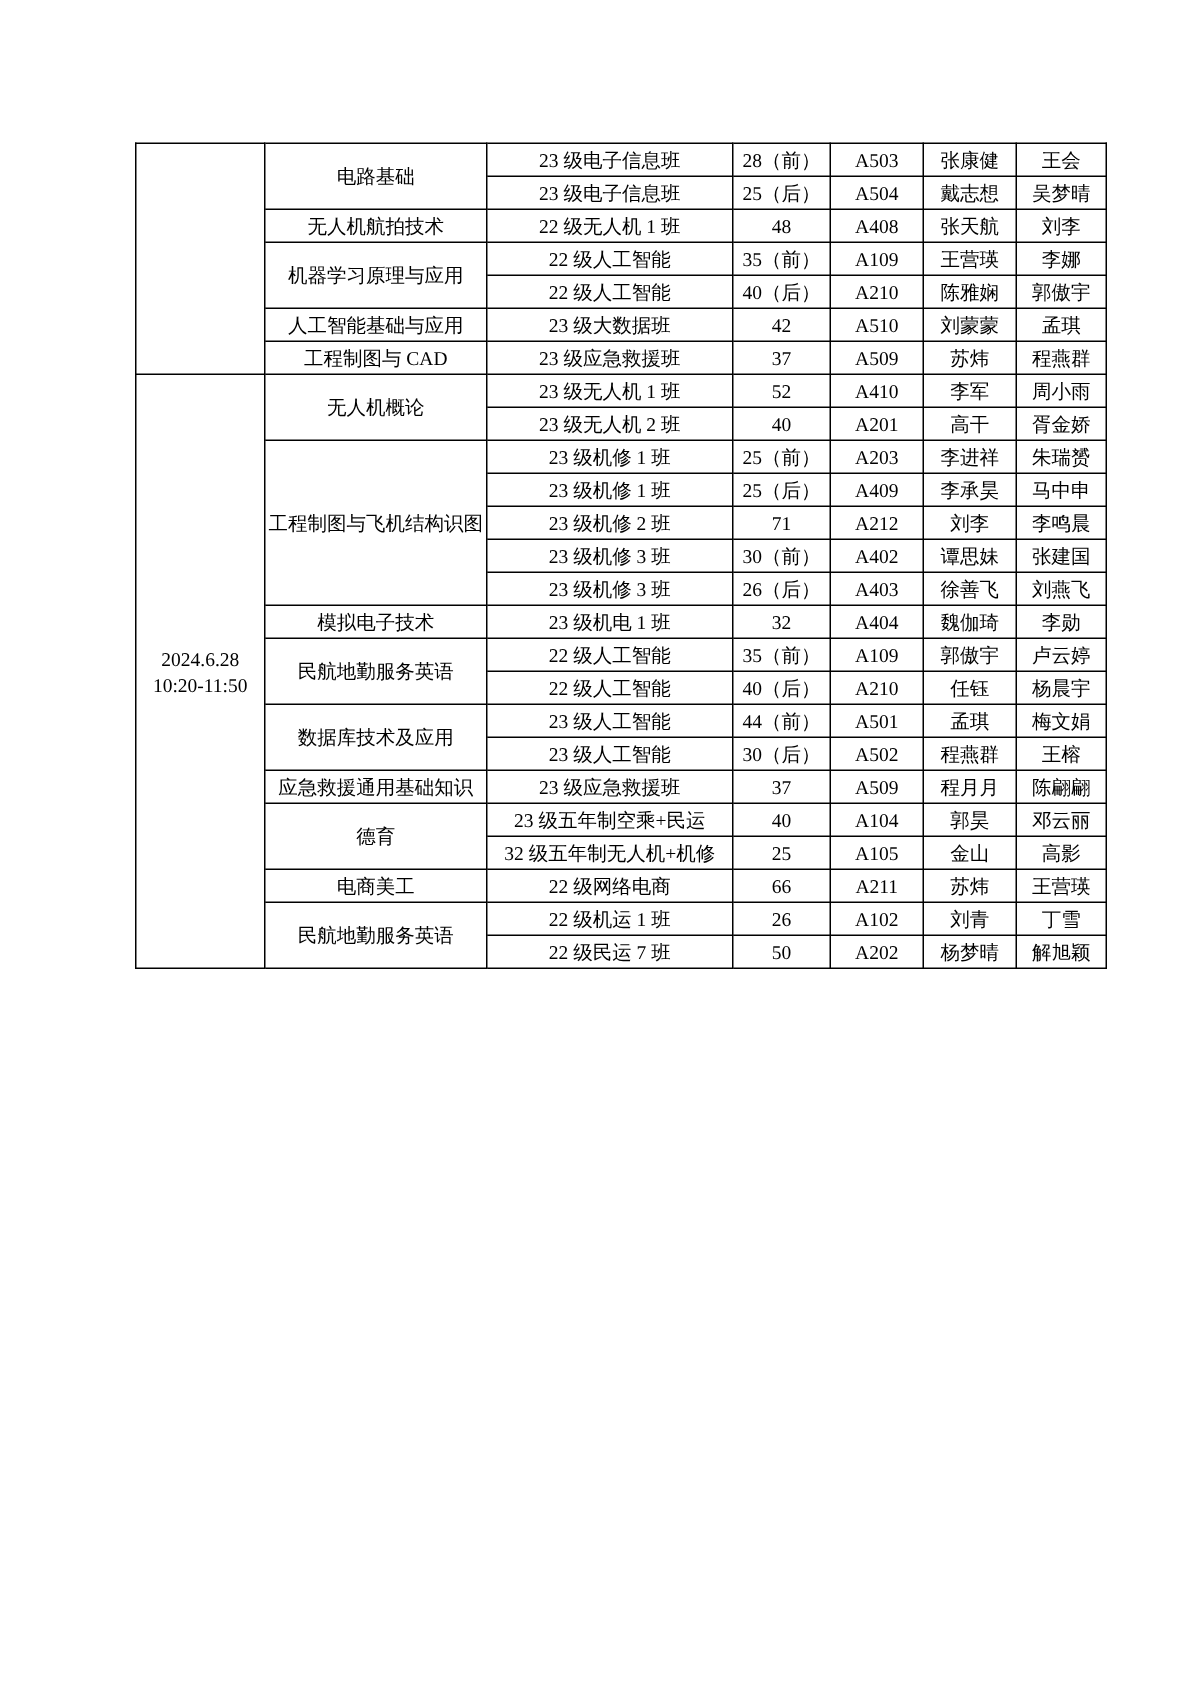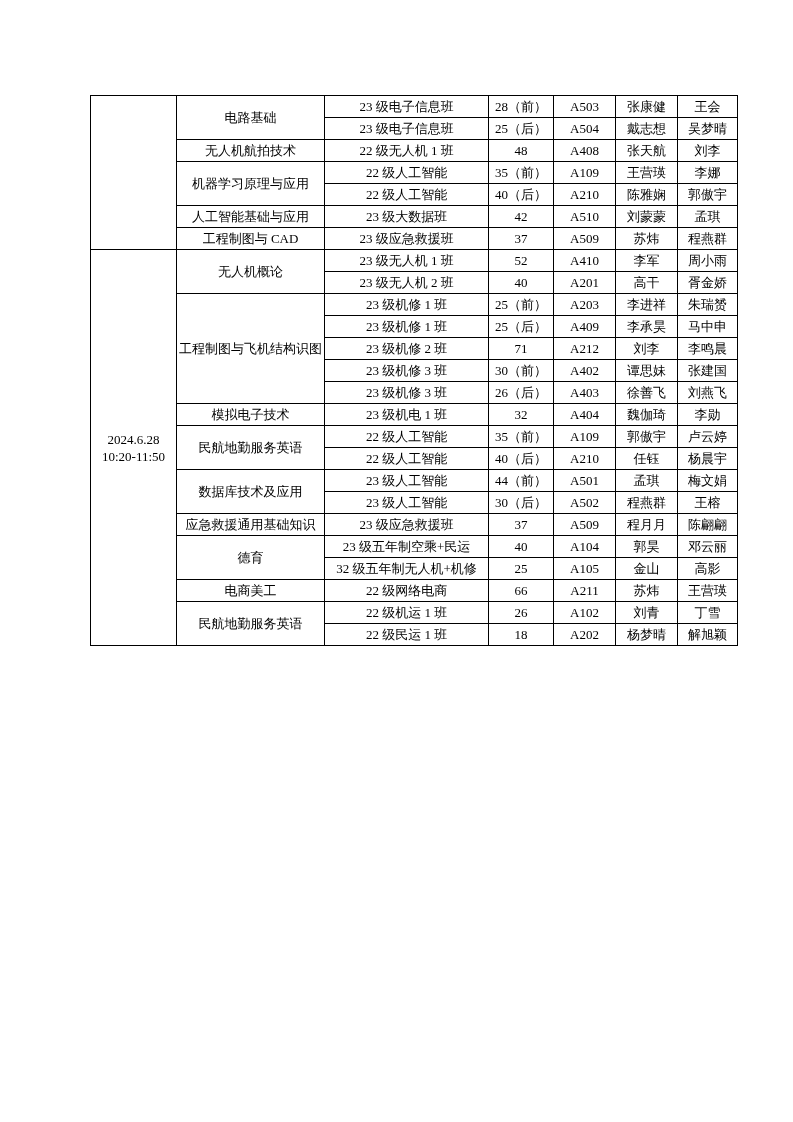--- a/index.html
+++ b/index.html
@@ -235,21 +235,21 @@
       </tr>
       <tr>
         <td class="c-course" rowspan="2">民航地勤服务英语</td>
         <td class="c-class">22 级机运 1 班</td>
         <td>26</td>
         <td>A102</td>
         <td>刘青</td>
         <td>丁雪</td>
       </tr>
       <tr>
-        <td class="c-class">22 级民运 1 班</td>
-        <td>18</td>
+        <td class="c-class">22 级民运 7 班</td>
+        <td>50</td>
         <td>A202</td>
         <td>杨梦晴</td>
         <td>解旭颖</td>
       </tr>
     </tbody>
   </table>
 </div>
 
 </body></html>

